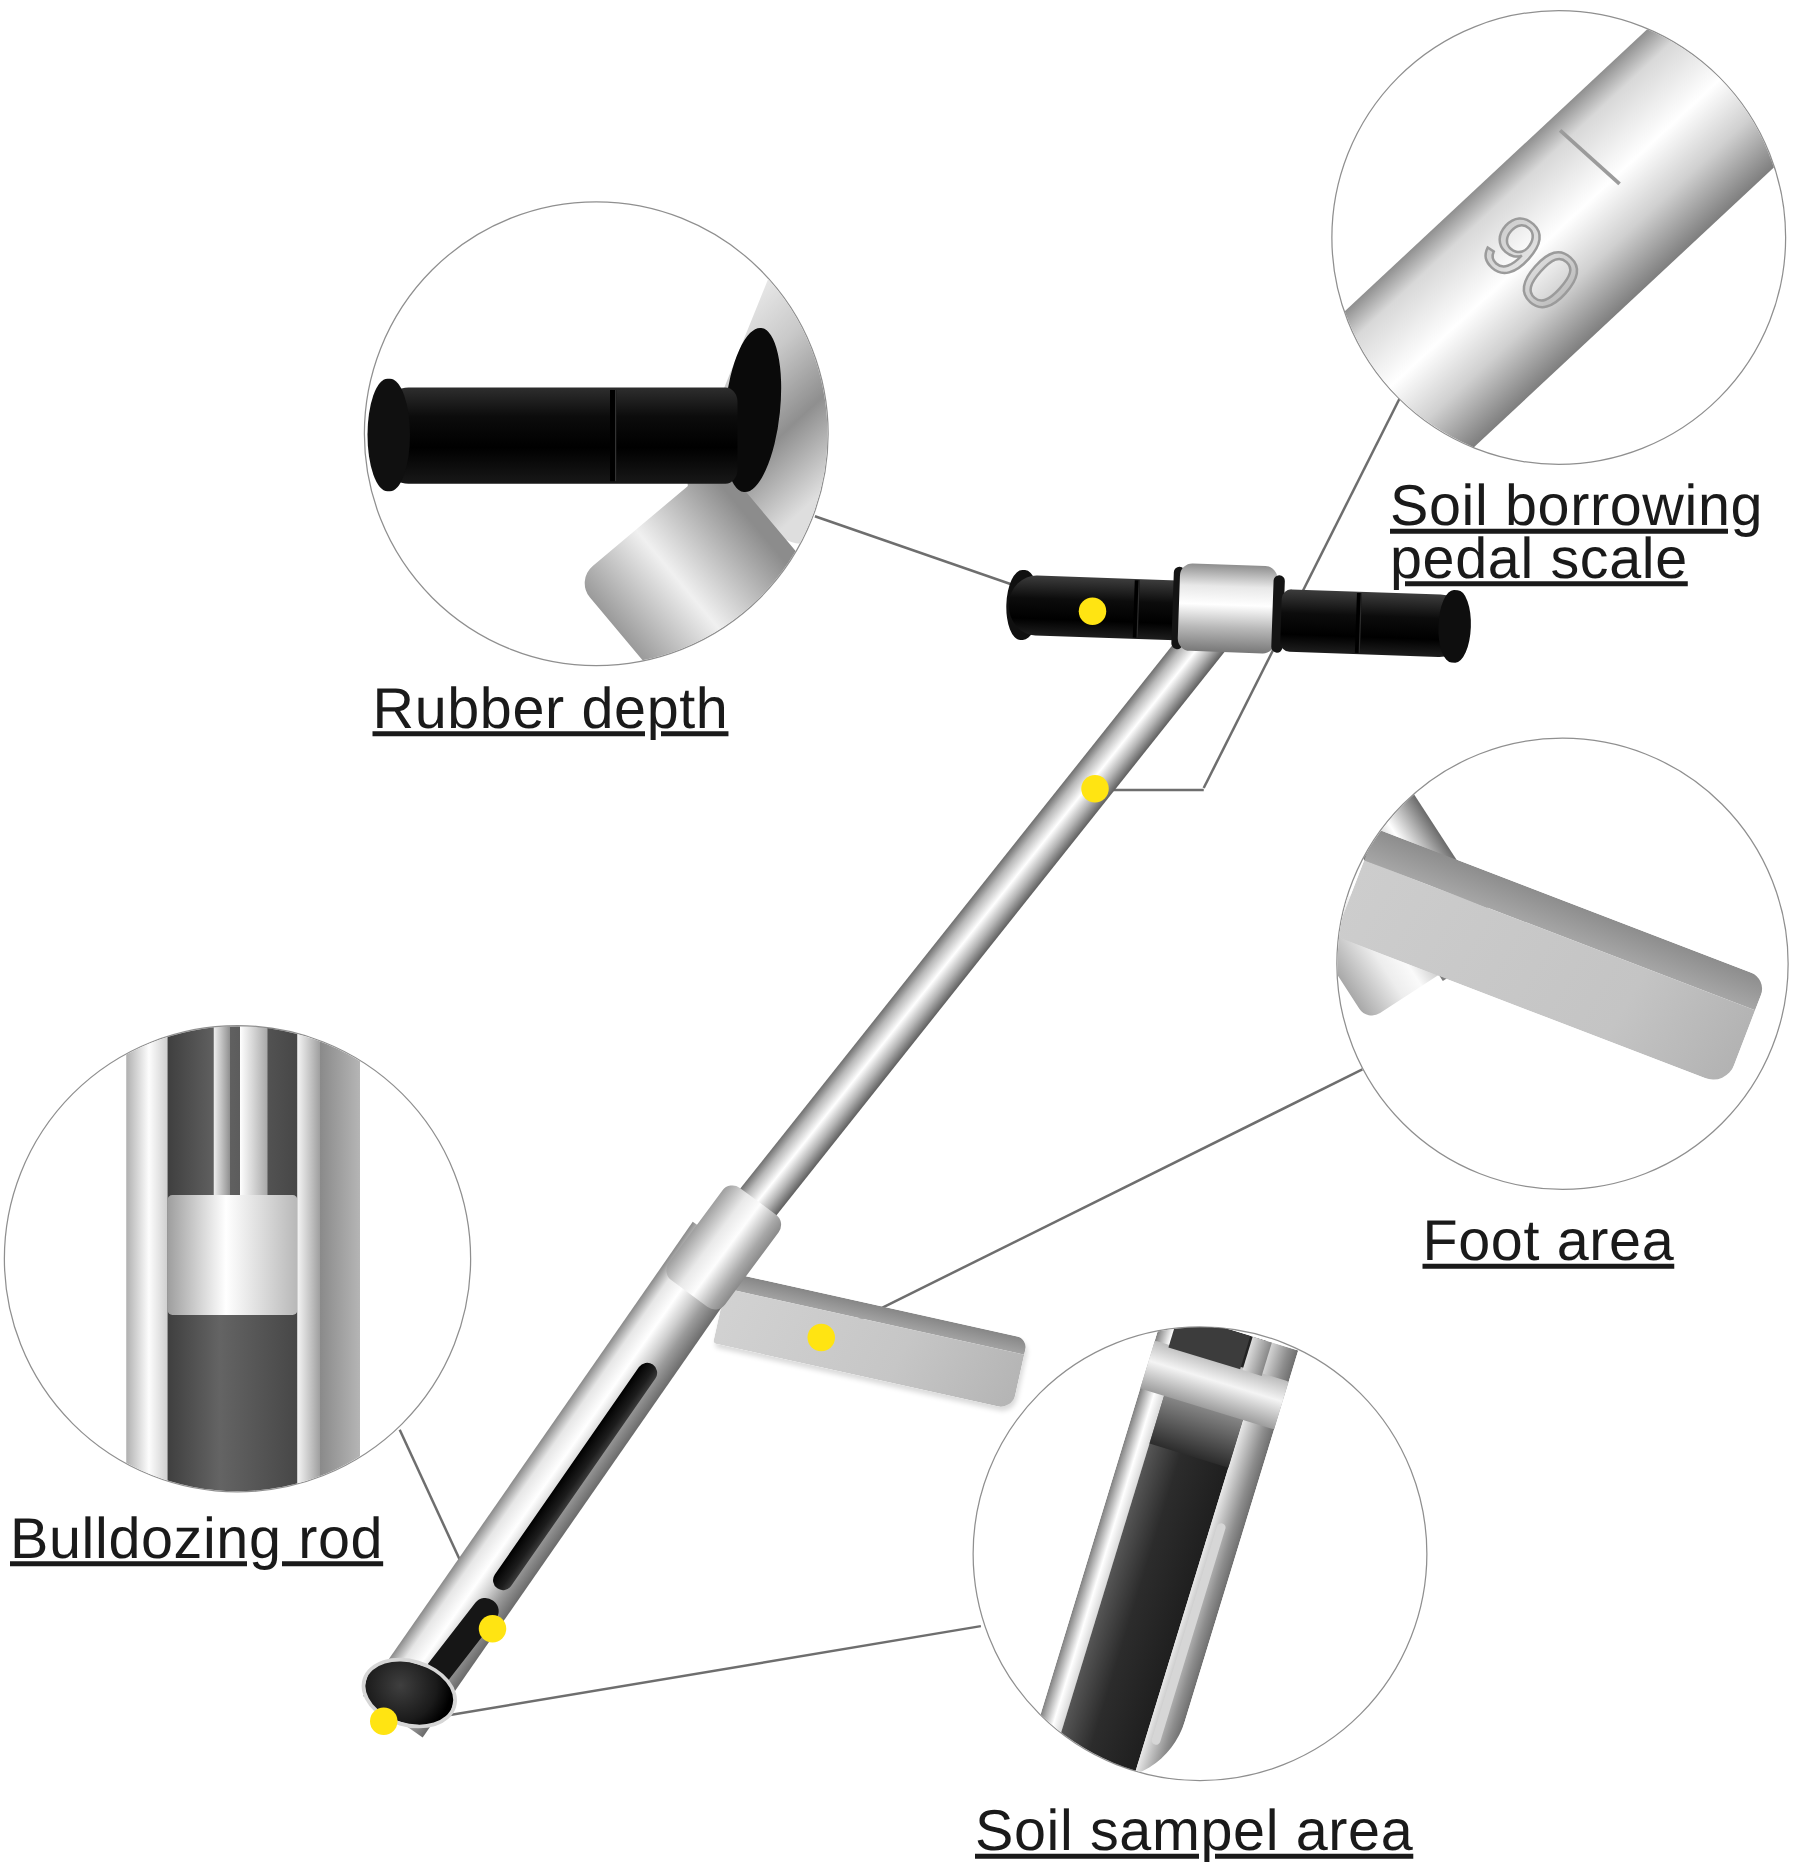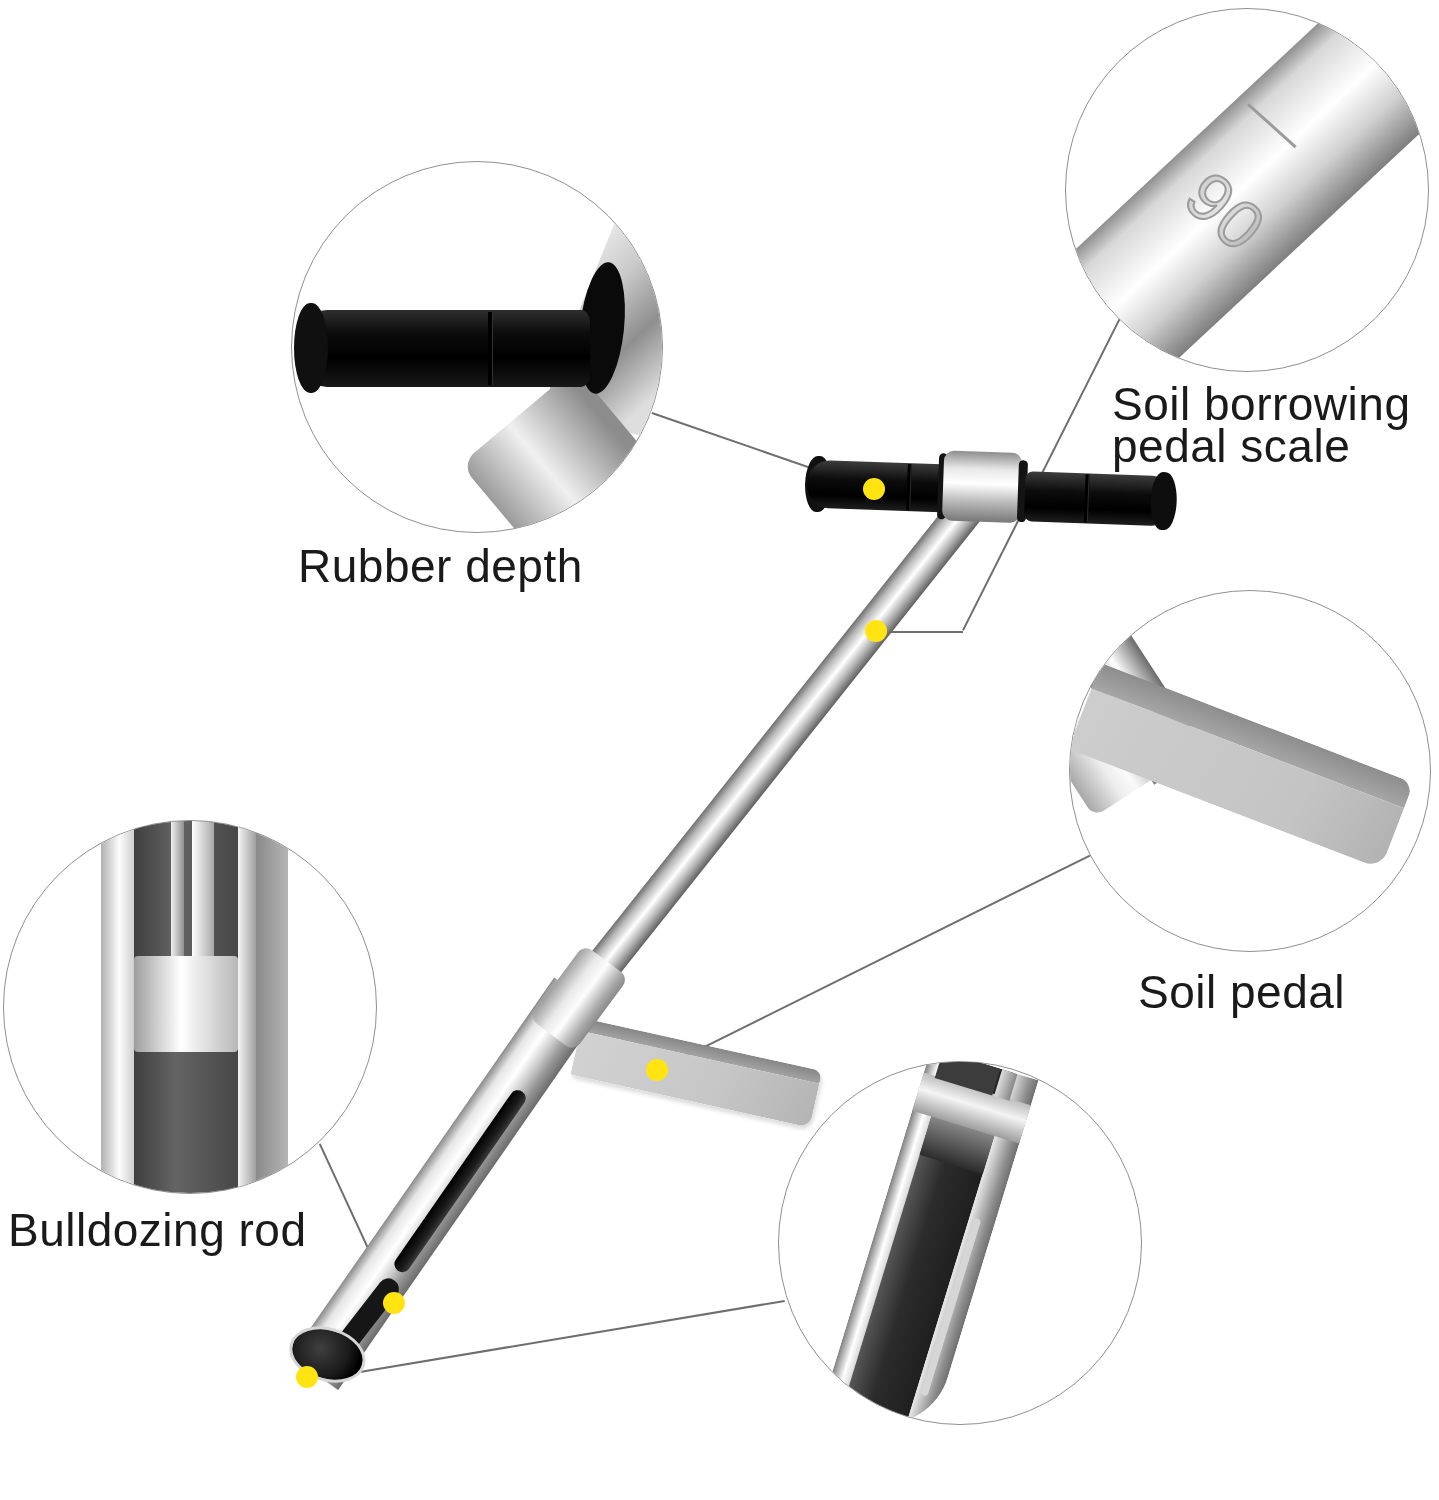--- a/index.html
+++ b/index.html
@@ -6,21 +6,21 @@
   html,body { background:#fff; }
   #canvas {
     position:relative; width:1439px; height:1500px;
     background:#ffffff; overflow:hidden;
     font-family:"Liberation Sans", sans-serif;
   }
 
   
   .label {
     position:absolute; color:#1a1a1a; font-size:46px;
-    letter-spacing:0.5px; white-space:nowrap; line-height:1.0;
+    letter-spacing:0.5px; white-space:nowrap; line-height:1.0;text-decoration:underline;
   }
   .label.two-line { line-height:0.92; }
 
   
   .line {
     position:absolute; height:1.5px; background:#6e6e6e;
     transform-origin:0 50%; z-index:1;
   }
 
   
@@ -246,18 +246,19 @@
   <div class="dot" style="left:383px; top:1292px;"></div>
   <div class="dot" style="left:296px; top:1366px;"></div>
 
   <div class="label" style="left:298px; top:543px; z-index:5;">Rubber depth</div>
 
   <div class="label two-line" style="left:1112px; top:383px; z-index:5;">
     <div>Soil borrowing</div>
     <div>pedal scale</div>
   </div>
 
-  <div class="label" style="left:1138px; top:969px; z-index:5;">Soil pedal</div>
+  <div class="label" style="left:1138px; top:969px; z-index:5;">Foot area</div>
 
   <div class="label" style="left:8px; top:1207px; z-index:5;">Bulldozing rod</div>
 
+  <div class="label" style="left:780px; top:1441px; z-index:5;">Soil sampel area</div>
 
 </div>
 
 </body></html>

